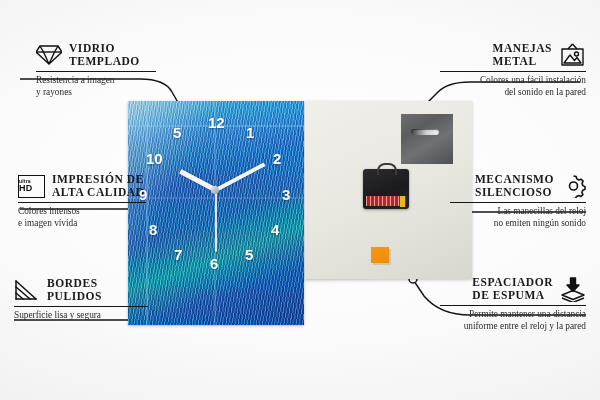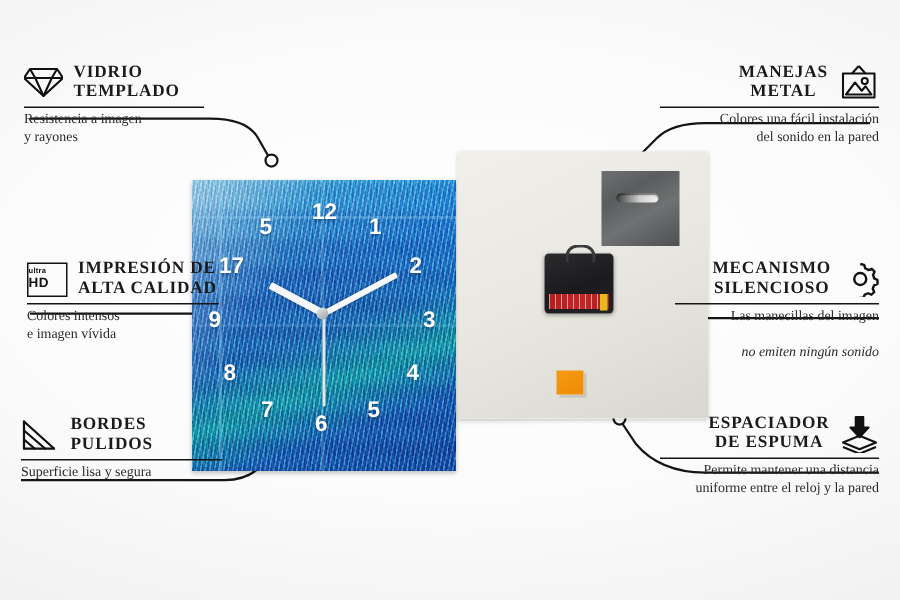--- a/index.html
+++ b/index.html
@@ -19,29 +19,28 @@
     position:absolute;left:128px;top:101px;width:344px;height:178px;
   }
   .shadowcast{
     position:absolute;left:140px;top:272px;width:326px;height:22px;
     background:radial-gradient(ellipse 60% 50% at 50% 0%, rgba(90,90,95,.30), rgba(120,120,125,0) 72%);
     filter:blur(4px);
   }
 
   
   #clock-front{
-    position:absolute;left:0;top:0;width:176px;height:194px;
+    position:absolute;left:0;top:0;width:176px;height:224px;
     overflow:hidden;
     background:
       linear-gradient(118deg, rgba(255,255,255,.30) 0%, rgba(255,255,255,0) 32%),
       repeating-linear-gradient(101deg, rgba(255,255,255,.22) 0px, rgba(255,255,255,.22) 1px, rgba(0,40,110,.20) 1px, rgba(0,40,110,.20) 3px),
       repeating-linear-gradient(78deg, rgba(0,190,200,.18) 0px, rgba(0,190,200,.18) 2px, rgba(10,40,120,.16) 2px, rgba(10,40,120,.16) 4px),
       linear-gradient(160deg,#8ec8e8 0%, #3f8ed4 16%, #1f5fc0 36%, #1a63b8 52%, #12a3a8 66%, #1350b4 80%, #0c3a9c 100%);
     box-shadow:0 1px 3px rgba(0,0,0,.25);
-    margin-top:19px;
   }
   #clock-front::before{
     content:"";position:absolute;inset:0;
     background:
       repeating-linear-gradient(92deg, rgba(255,255,255,.14) 0 1px, rgba(0,0,0,.08) 1px 2px),
       linear-gradient(200deg, rgba(120,200,235,.45) 0%, rgba(20,70,170,0) 40%);
     mix-blend-mode:overlay;
   }
   
   #clock-front::after{
@@ -109,21 +108,21 @@
 
   
   .callout{position:absolute;}
   .head{display:flex;align-items:center;gap:7px;}
   .head.right{justify-content:flex-end;}
   .title{
     font-family:"Liberation Serif",serif;font-weight:700;
     font-size:11.5px;letter-spacing:.55px;color:#1a1a1a;line-height:13px;
     text-transform:uppercase;white-space:nowrap;
   }
-  .title.right{text-align:center;}
+  .title.right{text-align:left;}
   .rule{height:1.4px;background:#151515;margin-top:3px;}
   .desc{
     font-family:"Liberation Serif",serif;font-size:9.3px;color:#2a2a2a;
     line-height:11.4px;margin-top:3px;white-space:nowrap;
   }
   .desc.right{text-align:right;}
   .ico{flex:0 0 auto;display:block;}
 
   .hdbadge{
     border:1.6px solid #111;width:25px;height:21px;display:flex;flex-direction:column;
@@ -166,21 +165,21 @@
       <span class="numeral" style="left:80px;top:14px;">12</span>
       <span class="numeral" style="left:118px;top:24px;">1</span>
       <span class="numeral" style="left:145px;top:50px;">2</span>
       <span class="numeral" style="left:154px;top:86px;">3</span>
       <span class="numeral" style="left:143px;top:121px;">4</span>
       <span class="numeral" style="left:117px;top:146px;">5</span>
       <span class="numeral" style="left:82px;top:155px;">6</span>
       <span class="numeral" style="left:46px;top:146px;">7</span>
       <span class="numeral" style="left:21px;top:121px;">8</span>
       <span class="numeral" style="left:11px;top:86px;">9</span>
-      <span class="numeral" style="left:18px;top:50px;">17</span>
+      <span class="numeral" style="left:18px;top:50px;">10</span>
       <span class="numeral" style="left:45px;top:24px;">5</span>
 
       <div class="hand" id="hand-hour"></div>
       <div class="hand" id="hand-minute"></div>
       <div class="hand" id="hand-second"></div>
       <div id="hand-cap"></div>
     </div>
 
     <div id="clock-back">
       <div id="hanger-plate">
@@ -188,21 +187,21 @@
       </div>
       <div id="mechanism">
         <div id="mech-loop"></div>
         <div id="mech-label"></div>
         <div id="mech-yellow"></div>
       </div>
       <div id="foam-spacer"></div>
     </div>
   </div>
 
-  <div class="callout" style="left:16px;top:42px;width:140px;">
+  <div class="callout" style="left:36px;top:42px;width:140px;">
     <div class="head">
       <svg class="ico" width="26" height="24" viewBox="0 0 26 24">
         <g fill="none" stroke="#111" stroke-width="1.4" stroke-linejoin="round">
           <path d="M4 4 H22 L26 10 L13 22 L0 10 Z" transform="translate(0,-1)"></path>
           <path d="M4 3 L7.5 9 L13 21"></path>
           <path d="M22 3 L18.5 9 L13 21"></path>
           <path d="M0 9 H26"></path>
         </g>
       </svg>
       <div>
@@ -278,22 +277,22 @@
         <div class="title right">SILENCIOSO</div>
       </div>
       <svg class="ico" width="25" height="24" viewBox="0 0 25 24">
         <g fill="none" stroke="#111" stroke-width="1.6" stroke-linejoin="round">
           <path d="M12.5 2 l2.6 .55 .75 2.3 2.1 1.2 2.25-.85 1.85 1.9 -1 2.2 .75 2.3 2.2 1.05 0 2.65 -2.25 .9 -.9 2.25 1 2.2 -1.9 1.85 -2.2-1 -2.2 .9 -1.05 2.2 -2.65 0"></path>
           <circle cx="12.5" cy="12" r="4"></circle>
         </g>
       </svg>
     </div>
     <div class="rule" style="width:136px;"></div>
-    <div class="desc right">Las manecillas del imagen</div>
-    <div class="desc right" style="margin-top:12px;font-style:italic;">no emiten ningún sonido</div>
+    <div class="desc right">Las manecillas del reloj</div>
+    <div class="desc right" style="margin-top:0;">no emiten ningún sonido</div>
   </div>
 
   <div class="callout" style="left:440px;top:276px;width:146px;">
     <div class="head right">
       <div>
         <div class="title right">ESPACIADOR</div>
         <div class="title right">DE ESPUMA</div>
       </div>
       <svg class="ico" width="26" height="25" viewBox="0 0 26 25">
         <g fill="none" stroke="#111" stroke-width="1.4" stroke-linejoin="round">

